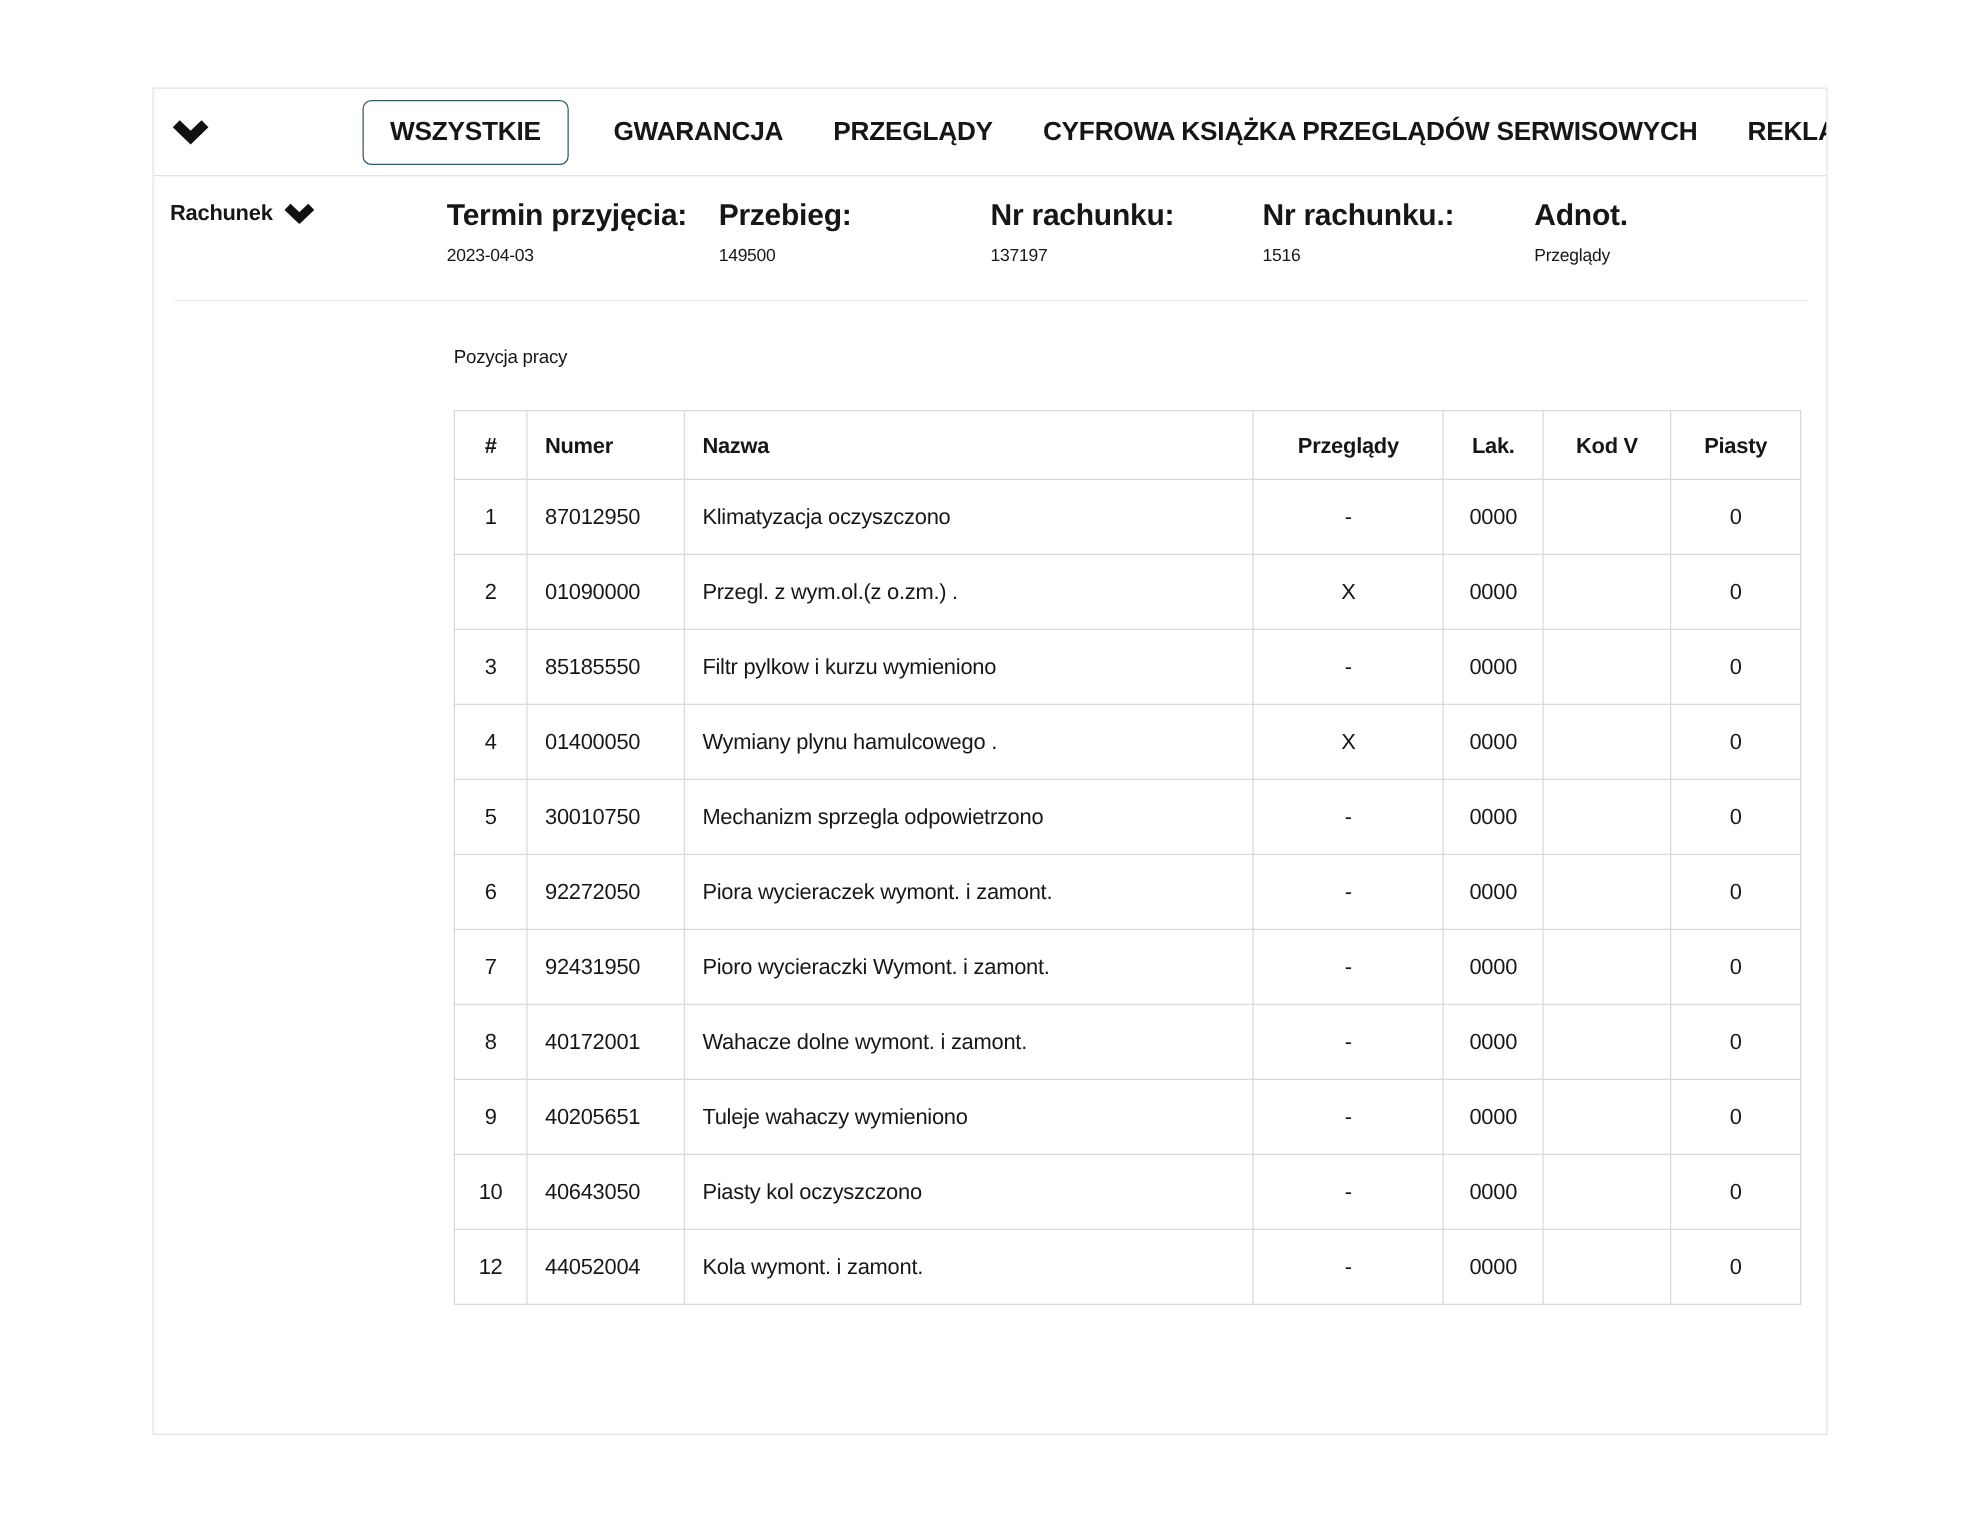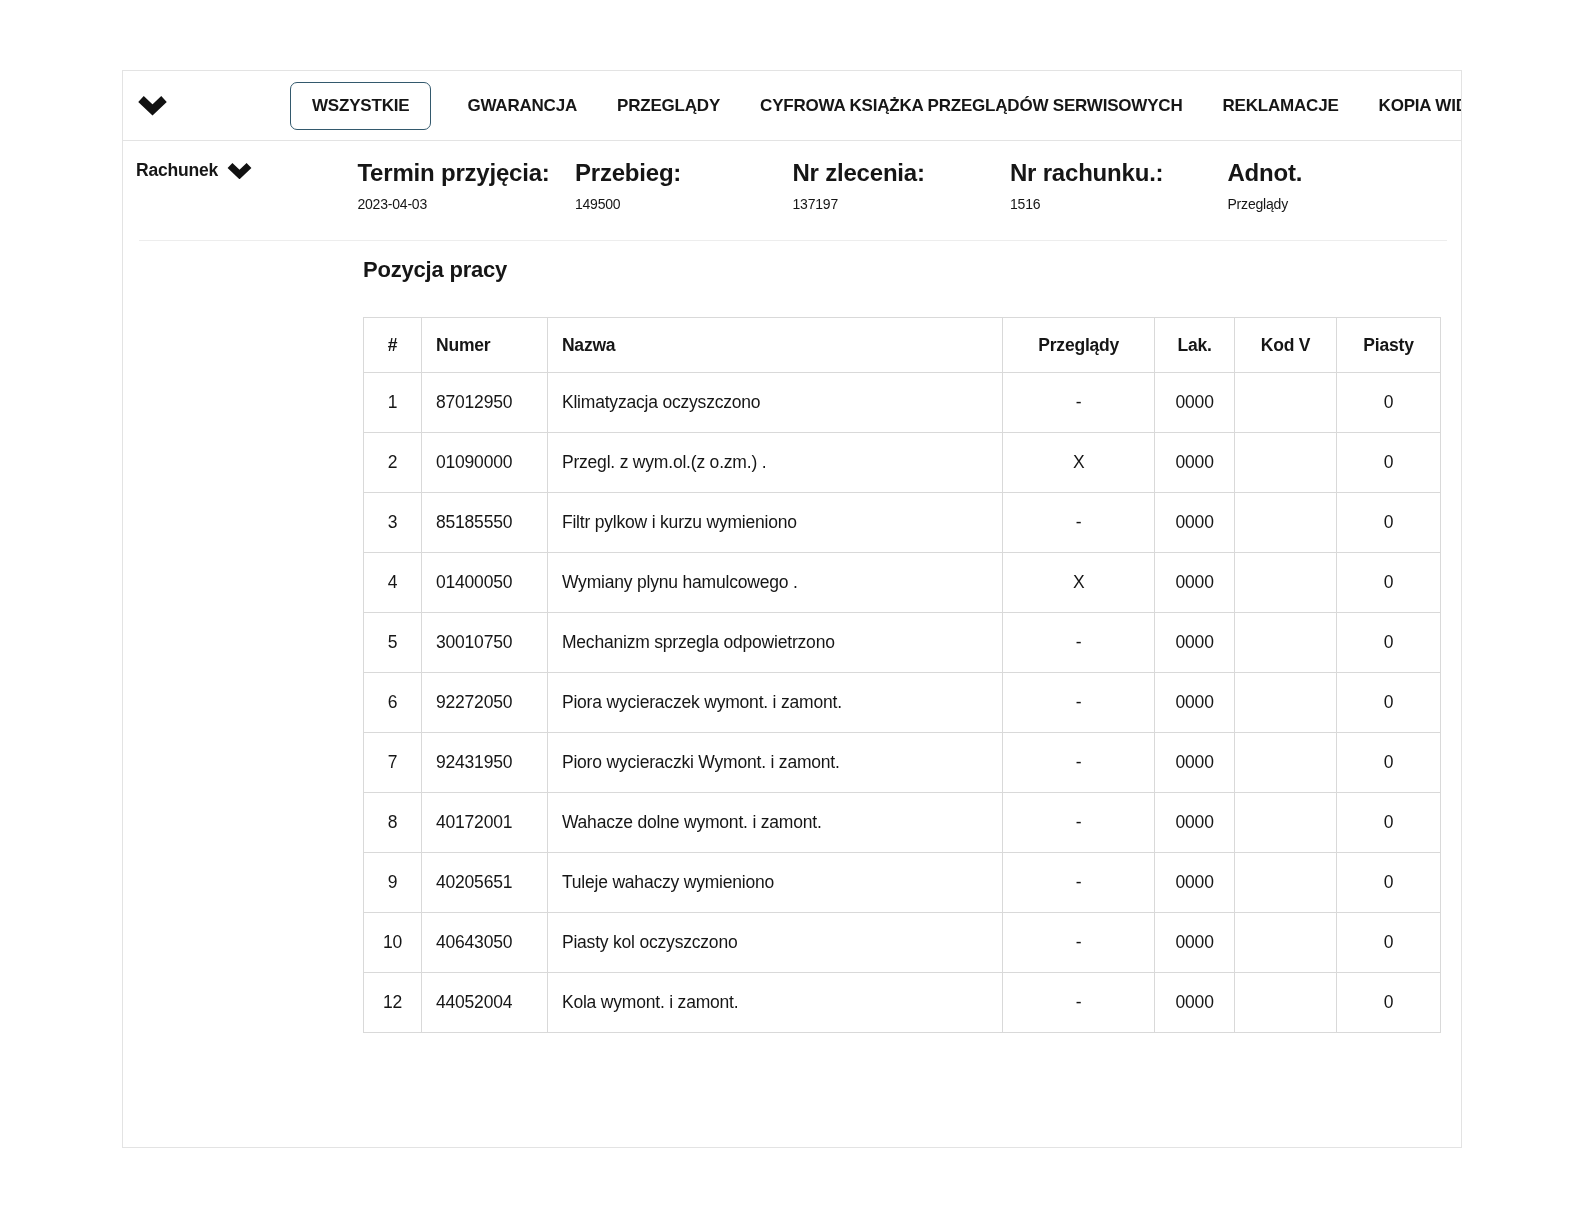--- a/index.html
+++ b/index.html
@@ -27,21 +27,21 @@
   }
   .collapse-btn {
     width: 34px; height: 34px;
     display: flex; align-items: center; justify-content: flex-start;
     cursor: pointer;
     margin-right: 122px;
   }
   .tabs { display: flex; align-items: center; gap: 28px; }
   .tab {
     font-weight: 700;
-    font-size: 17px;
+    font-size: 21px;
     white-space: nowrap;
     padding: 4px 6px;
     cursor: pointer;
   }
   .tab.active {
     border: 1px solid #33596d;
     border-radius: 7px;
     padding: 13px 21px;
     margin-right: 2px;
   }
@@ -65,23 +65,23 @@
     font-size: 17.5px;
     display: flex; align-items: center; gap: 9px;
     cursor: pointer;
     padding-top: 1px;
   }
   .field { width: 223px; }
   .field .flabel { font-weight: 700; font-size: 24px; }
   .field .fvalue { font-size: 14px; margin-top: 9px; font-weight: 400; }
   
   .section-title {
-    margin: 16px 0 34px 240px;
-    font-weight: 700;
-    font-size: 22px;
+    margin: 36px 0 34px 240px;
+    font-weight: 400;
+    font-size: 15px;
   }
   
   table.work {
     margin-left: 240px;
     width: 1078px;
     border-collapse: collapse;
     font-size: 17.5px;
   }
   table.work { border: 1px solid #d9d9d9; border-top: 1px dashed #949494; }
   table.work th, table.work td {
@@ -131,21 +131,21 @@
     </div>
     <div class="field">
       <div class="flabel">Termin przyjęcia:</div>
       <div class="fvalue">2023-04-03</div>
     </div>
     <div class="field">
       <div class="flabel">Przebieg:</div>
       <div class="fvalue">149500</div>
     </div>
     <div class="field">
-      <div class="flabel">Nr zlecenia:</div>
+      <div class="flabel">Nr rachunku:</div>
       <div class="fvalue">137197</div>
     </div>
     <div class="field">
       <div class="flabel">Nr rachunku.:</div>
       <div class="fvalue">1516</div>
     </div>
     <div class="field">
       <div class="flabel">Adnot.</div>
       <div class="fvalue">Przeglądy</div>
     </div>

